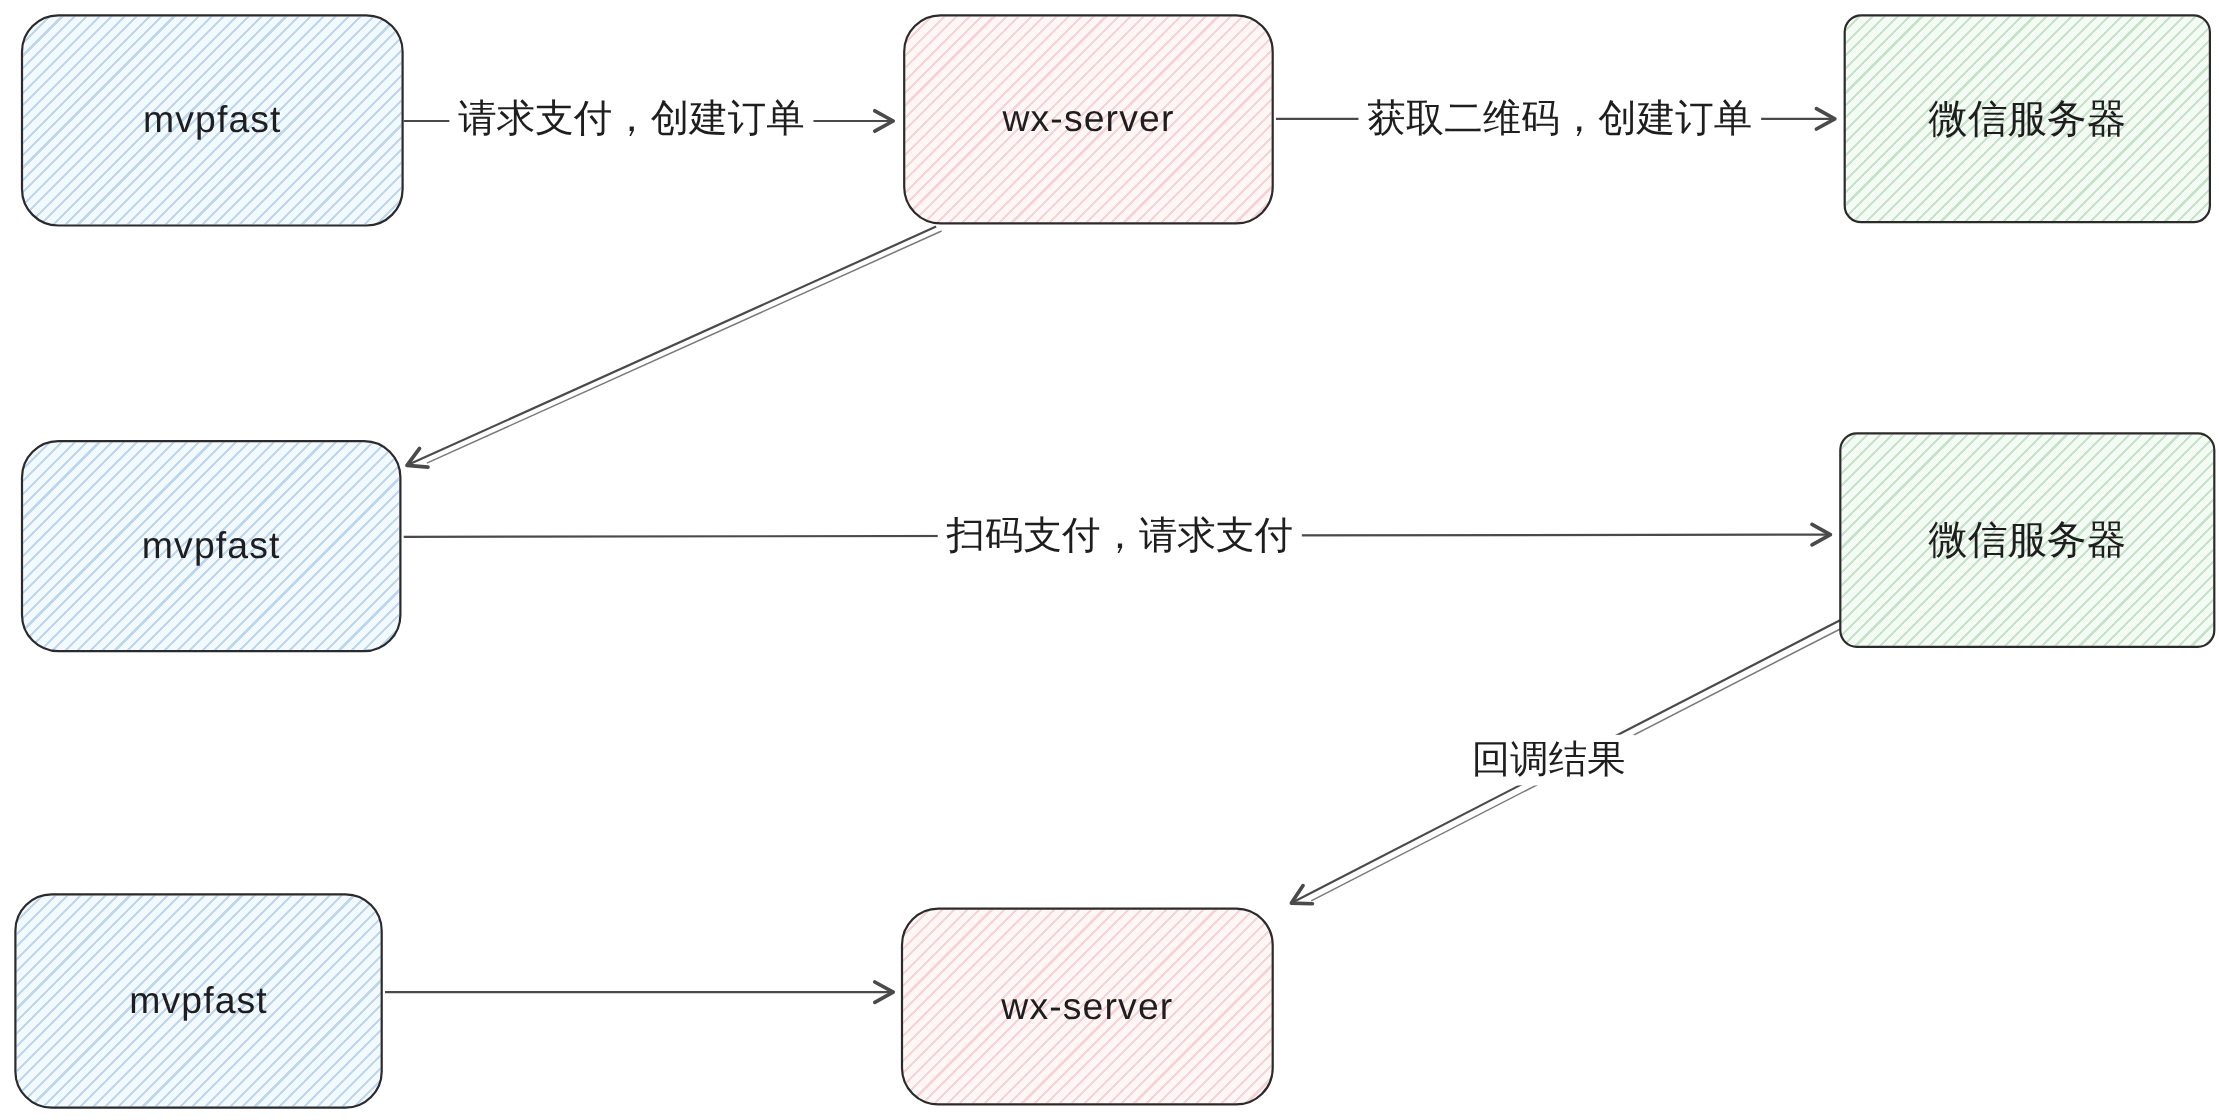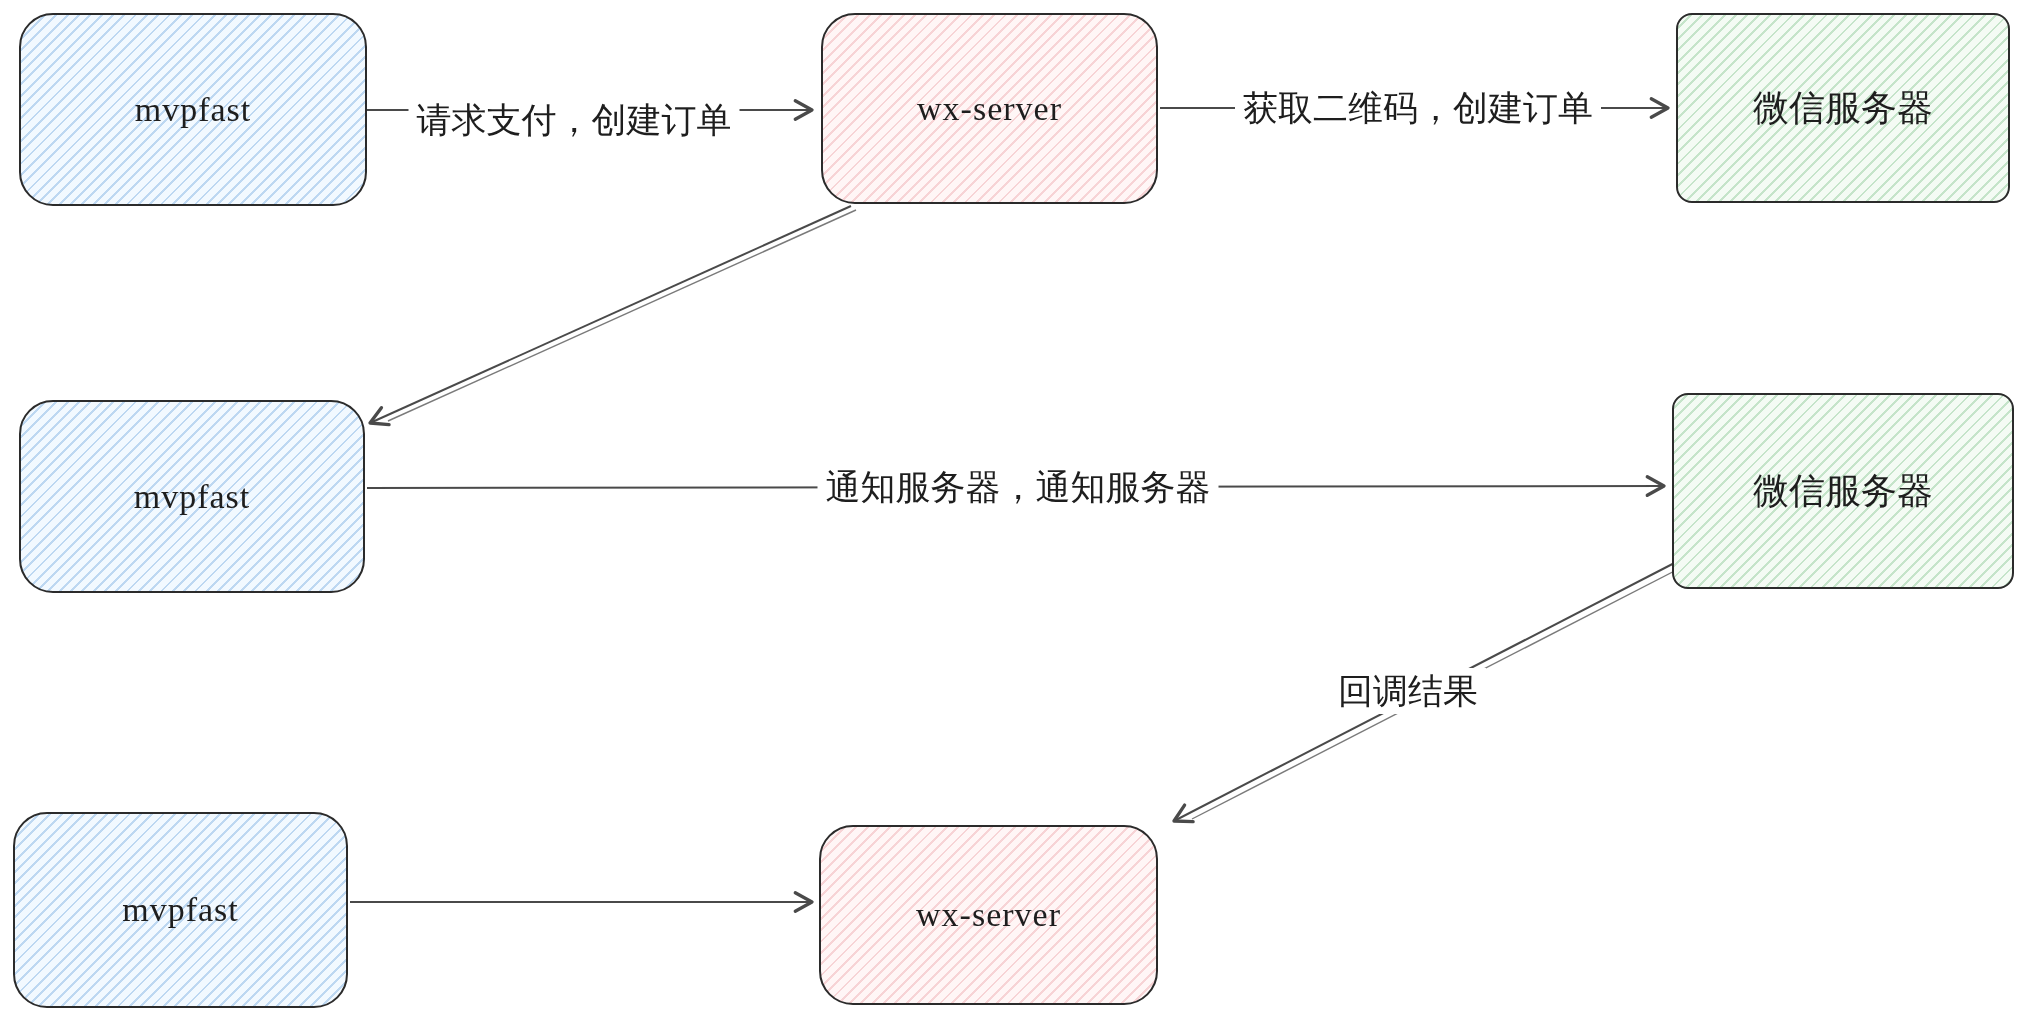--- a/index.html
+++ b/index.html
@@ -52,21 +52,21 @@
         transparent 2px, transparent 8px),
       #f4fbf4;
     border-radius: 16px;
   }
   .node-label {
     color: #1e1e1e;
     font-size: 36px;
     white-space: nowrap;
   }
   .node-label.latin {
-    font-family: Liberation Serif, serif;
+    font-family: Liberation Sans, sans-serif;
     font-size: 34px;
     letter-spacing: 1px;
   }
   .edge-label {
     position: absolute;
     transform: translate(-50%, -50%);
     background: #ffffff;
     color: #1e1e1e;
     font-size: 35px;
     line-height: 1.2;
@@ -122,23 +122,23 @@
   </div>
 
   <div class="node blue" style="left:13px; top:812px; width:335px; height:196px;">
     <span class="node-label latin">mvpfast</span>
   </div>
 
   <div class="node pink" style="left:819px; top:825px; width:339px; height:180px;">
     <span class="node-label latin">wx-server</span>
   </div>
 
-  <div class="edge-label" style="left:574px; top:120px;">请求支付，创建订单</div>
+  <div class="edge-label" style="left:574px; top:108px;">请求支付，创建订单</div>
 
   <div class="edge-label" style="left:1418px; top:108px;">获取二维码，创建订单</div>
 
 
-  <div class="edge-label" style="left:1018px; top:487px;">通知服务器，通知服务器</div>
+  <div class="edge-label" style="left:1018px; top:487px;">扫码支付，请求支付</div>
 
   <div class="edge-label" style="left:1408px; top:691px;">回调结果</div>
 
 
 </div>
 
 </body></html>

